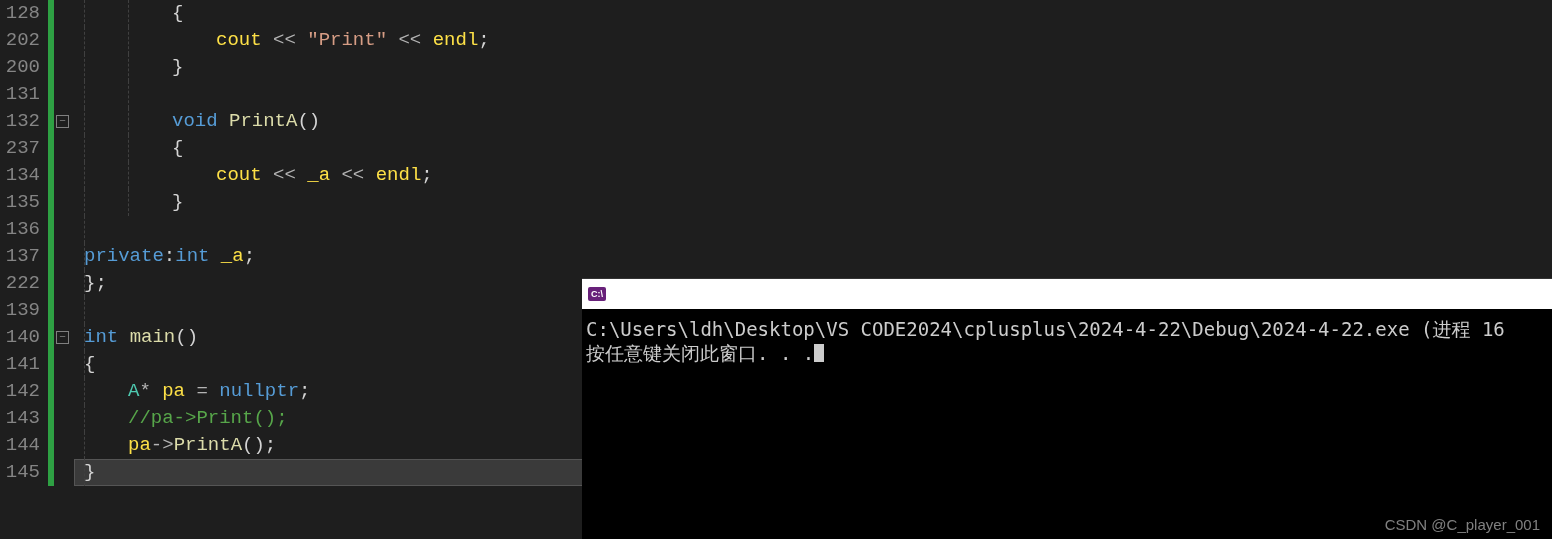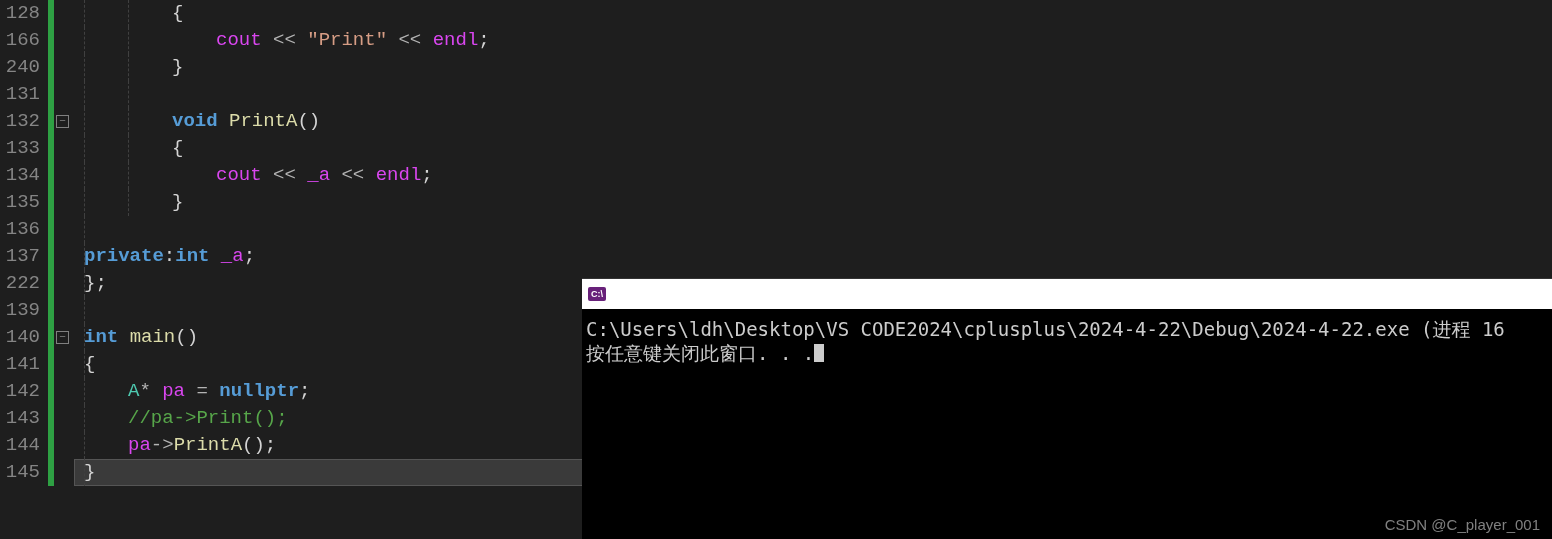--- a/index.html
+++ b/index.html
@@ -82,25 +82,25 @@
   .hl-line {
     position: absolute;
     left: 0;
     right: 0;
     height: 27px;
     background: #3a3a3a;
     border: 1px solid #555;
     box-sizing: border-box;
   }
   
-  .kw  { color: #569cd6; font-weight: bold; }
+  .kw  { color: #569cd6; }
   .str { color: #d69d85; }
   .fn  { color: #dcdcaa; }
   .fnm { color: #dcdcaa; }
-  .var { color: #d946ef; }
+  .var { color: #fde047; }
   .num, .cls { color: #4ec9b0; }
   .com { color: #57a64a; }
   .op  { color: #b4b4b4; }
   .pun { color: #d4d4d4; }
   .txt { color: #d4d4d4; }
 
   .console-window {
     position: absolute;
     top: 278px;
     left: 582px;
@@ -159,25 +159,25 @@
     z-index: 20;
   }
 </style>
 </head>
 <body>
 
 <div class="editor">
 
   <div class="gutter" id="gutter">
       <div class="gutter-line">128</div>
-      <div class="gutter-line">166</div>
-      <div class="gutter-line">240</div>
+      <div class="gutter-line">202</div>
+      <div class="gutter-line">200</div>
       <div class="gutter-line">131</div>
       <div class="gutter-line">132</div>
-      <div class="gutter-line">133</div>
+      <div class="gutter-line">237</div>
       <div class="gutter-line">134</div>
       <div class="gutter-line">135</div>
       <div class="gutter-line">136</div>
       <div class="gutter-line">137</div>
       <div class="gutter-line">222</div>
       <div class="gutter-line">139</div>
       <div class="gutter-line">140</div>
       <div class="gutter-line">141</div>
       <div class="gutter-line">142</div>
       <div class="gutter-line">143</div>

